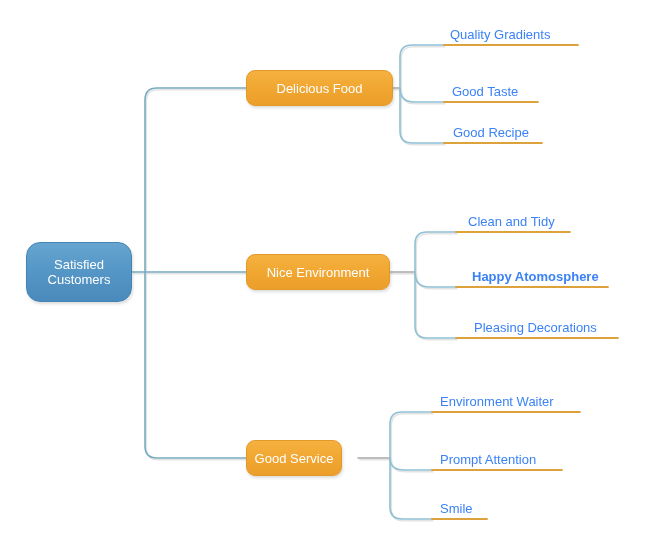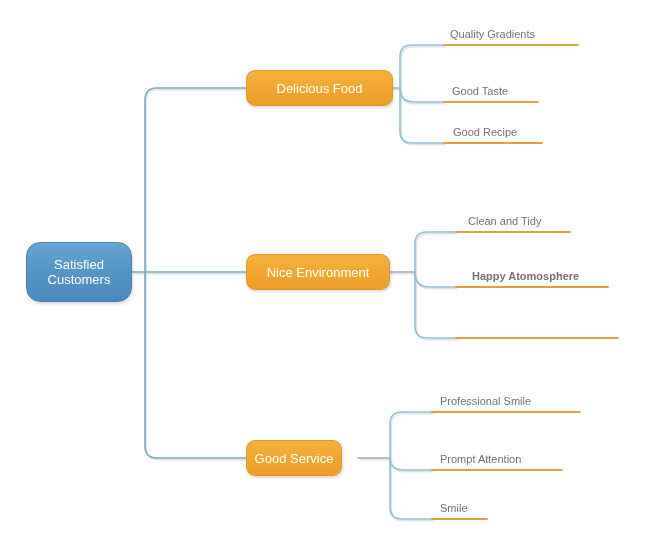--- a/index.html
+++ b/index.html
@@ -48,23 +48,23 @@
     border-radius: 9px;
     font-size: 13px;
     box-shadow: 1px 2px 3px rgba(120,120,120,0.25);
     white-space: nowrap;
   }
   .branch-food    { left: 246px; top: 70px;  width: 147px; }
   .branch-env     { left: 246px; top: 254px; width: 144px; }
   .branch-service { left: 246px; top: 440px; width: 96px; }
   .leaf {
     position: absolute;
-    font-size: 11px;
+    font-size: 13px;
     line-height: 15px;
-    color: #737373;
+    color: #3b82f6;
     white-space: nowrap;
     cursor: default;
   }
   .leaf-qg { left: 450px; top: 27px;  }
   .leaf-gt { left: 452px; top: 84px;  }
   .leaf-gr { left: 453px; top: 125px; }
   .leaf-ct { left: 468px; top: 214px; }
   .leaf-ha { left: 472px; top: 269px; font-weight: bold; }
   .leaf-pd { left: 474px; top: 320px; }
   .leaf-pw { left: 440px; top: 394px; }
@@ -132,18 +132,19 @@
   <div class="node branch-node branch-env">Nice Environment</div>
 
   <div class="node branch-node branch-service">Good Service</div>
 
   <div class="leaf leaf-qg">Quality Gradients</div>
   <div class="leaf leaf-gt">Good Taste</div>
   <div class="leaf leaf-gr">Good Recipe</div>
 
   <div class="leaf leaf-ct">Clean and Tidy</div>
   <div class="leaf leaf-ha">Happy Atomosphere</div>
+  <div class="leaf leaf-pd">Pleasing Decorations</div>
 
-  <div class="leaf leaf-pw">Professional Smile</div>
+  <div class="leaf leaf-pw">Environment Waiter</div>
   <div class="leaf leaf-pa">Prompt Attention</div>
   <div class="leaf leaf-sm">Smile</div>
 
 </div>
 
 </body></html>

